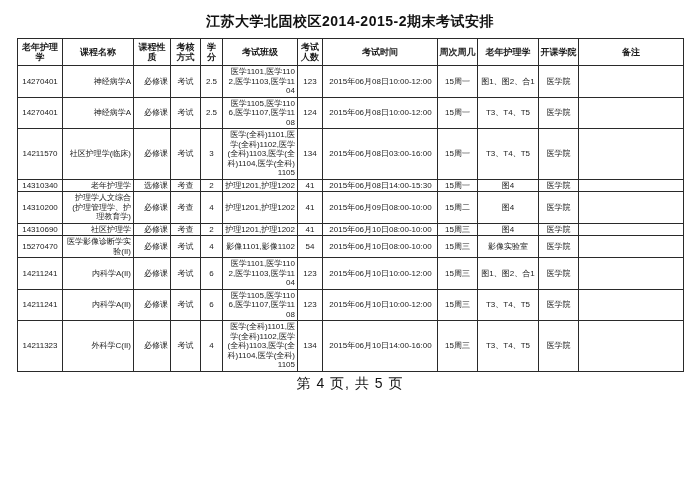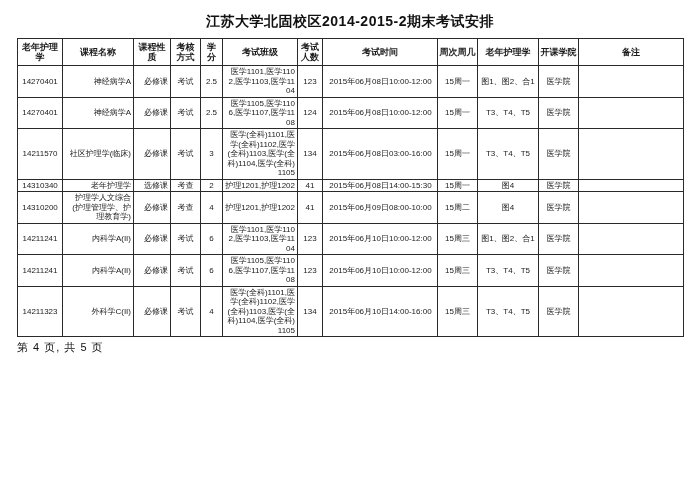--- a/index.html
+++ b/index.html
@@ -52,21 +52,22 @@
   .schedule td.time {
     text-align: center;
     white-space: nowrap;
     padding-left: 3px;
     letter-spacing: 0;
     margin-left: 32px;
   }
   .page-footer {
     width: 666px;
     margin-left: 17px;
-    font-size: 11px;
+    text-align: center;
+    font-size: 14px;
     margin-top: 3px;
     letter-spacing: 1px;
     color: #111;
   }
 </style>
 </head>
 <body>
 
 <div class="page-title">江苏大学北固校区2014-2015-2期末考试安排</div>
 
@@ -169,20 +170,48 @@
     <td>4</td>
     <td class="al">护理1201,护理1202</td>
     <td>41</td>
     <td class="time">2015年06月09日08:00-10:00</td>
     <td>15周二</td>
     <td>图4</td>
     <td>医学院</td>
     <td></td>
   </tr>
       <tr>
+    <td>14310690</td>
+    <td class="al">社区护理学</td>
+    <td class="al">必修课</td>
+    <td>考查</td>
+    <td>2</td>
+    <td class="al">护理1201,护理1202</td>
+    <td>41</td>
+    <td class="time">2015年06月10日08:00-10:00</td>
+    <td>15周三</td>
+    <td>图4</td>
+    <td>医学院</td>
+    <td></td>
+  </tr>
+      <tr>
+    <td>15270470</td>
+    <td class="al">医学影像诊断学实验(II)</td>
+    <td class="al">必修课</td>
+    <td>考试</td>
+    <td>4</td>
+    <td class="al">影像1101,影像1102</td>
+    <td>54</td>
+    <td class="time">2015年06月10日08:00-10:00</td>
+    <td>15周三</td>
+    <td>影像实验室</td>
+    <td>医学院</td>
+    <td></td>
+  </tr>
+      <tr>
     <td>14211241</td>
     <td class="al">内科学A(II)</td>
     <td class="al">必修课</td>
     <td>考试</td>
     <td>6</td>
     <td class="al">医学1101,医学1102,医学1103,医学1104</td>
     <td>123</td>
     <td class="time">2015年06月10日10:00-12:00</td>
     <td>15周三</td>
     <td>图1、图2、合1</td>

